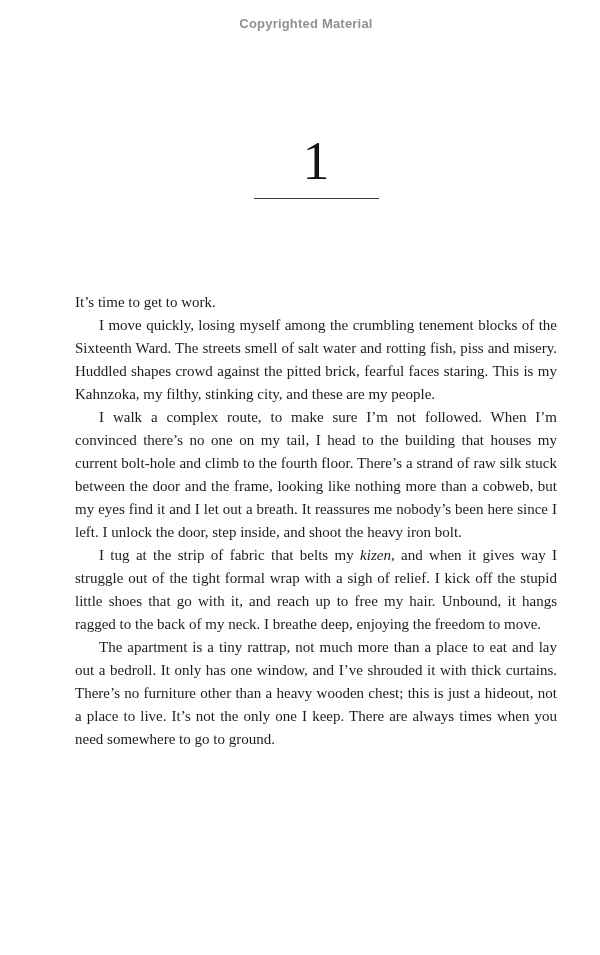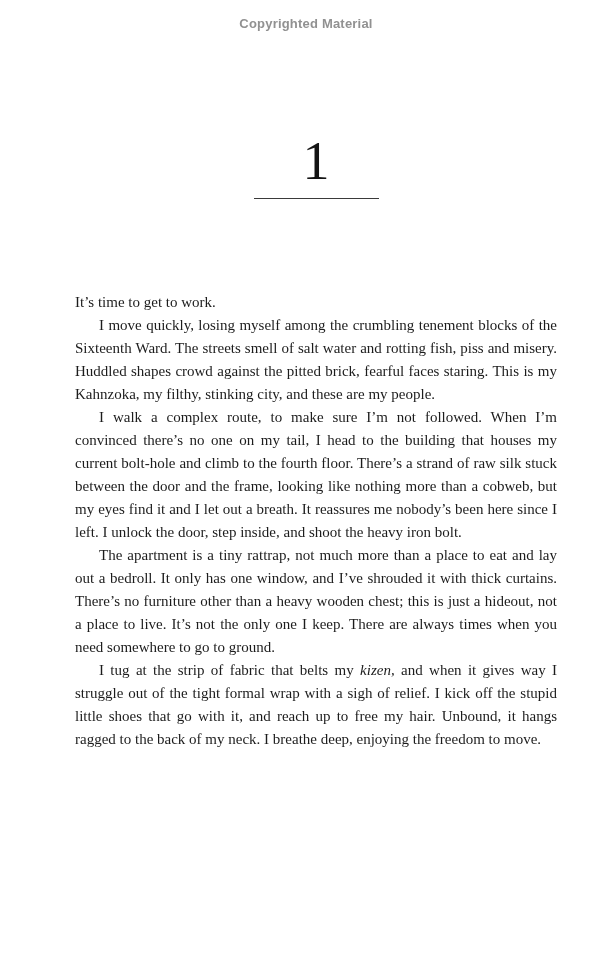--- a/index.html
+++ b/index.html
@@ -86,19 +86,19 @@
 
   <div class="chapter-head">
     <div class="chapter-number">1</div>
     <div class="chapter-rule"></div>
   </div>
 
   <div class="body-text">
       <p class=""><span>It’s time to get to work.</span></p>
       <p class="indent"><span>I move quickly, losing myself among the crumbling tenement blocks of the Sixteenth Ward. The streets smell of salt water and rotting fish, piss and misery. Huddled shapes crowd against the pitted brick, fearful faces staring. This is my Kahnzoka, my filthy, stinking city, and these are my people.</span></p>
       <p class="indent"><span>I walk a complex route, to make sure I’m not followed. When I’m convinced there’s no one on my tail, I head to the building that houses my current bolt-hole and climb to the fourth floor. There’s a strand of raw silk stuck between the door and the frame, looking like nothing more than a cobweb, but my eyes find it and I let out a breath. It reassures me nobody’s been here since I left. I unlock the door, step inside, and shoot the heavy iron bolt.</span></p>
+      <p class="indent"><span>I tug at the strip of fabric that belts my </span><em>kizen,</em><span> and when it gives way I struggle out of the tight formal wrap with a sigh of relief. I kick off the stupid little shoes that go with it, and reach up to free my hair. Unbound, it hangs ragged to the back of my neck. I breathe deep, enjoying the freedom to move.</span></p>
       <p class="indent"><span>The apartment is a tiny rattrap, not much more than a place to eat and lay out a bedroll. It only has one window, and I’ve shrouded it with thick curtains. There’s no furniture other than a heavy wooden chest; this is just a hideout, not a place to live. It’s not the only one I keep. There are always times when you need somewhere to go to ground.</span></p>
-      <p class="indent"><span>I tug at the strip of fabric that belts my </span><em>kizen,</em><span> and when it gives way I struggle out of the tight formal wrap with a sigh of relief. I kick off the stupid little shoes that go with it, and reach up to free my hair. Unbound, it hangs ragged to the back of my neck. I breathe deep, enjoying the freedom to move.</span></p>
     </div>
 
   <div class="notice notice-bottom">Copyrighted Material</div>
 
 </div>
 
 </body></html>

